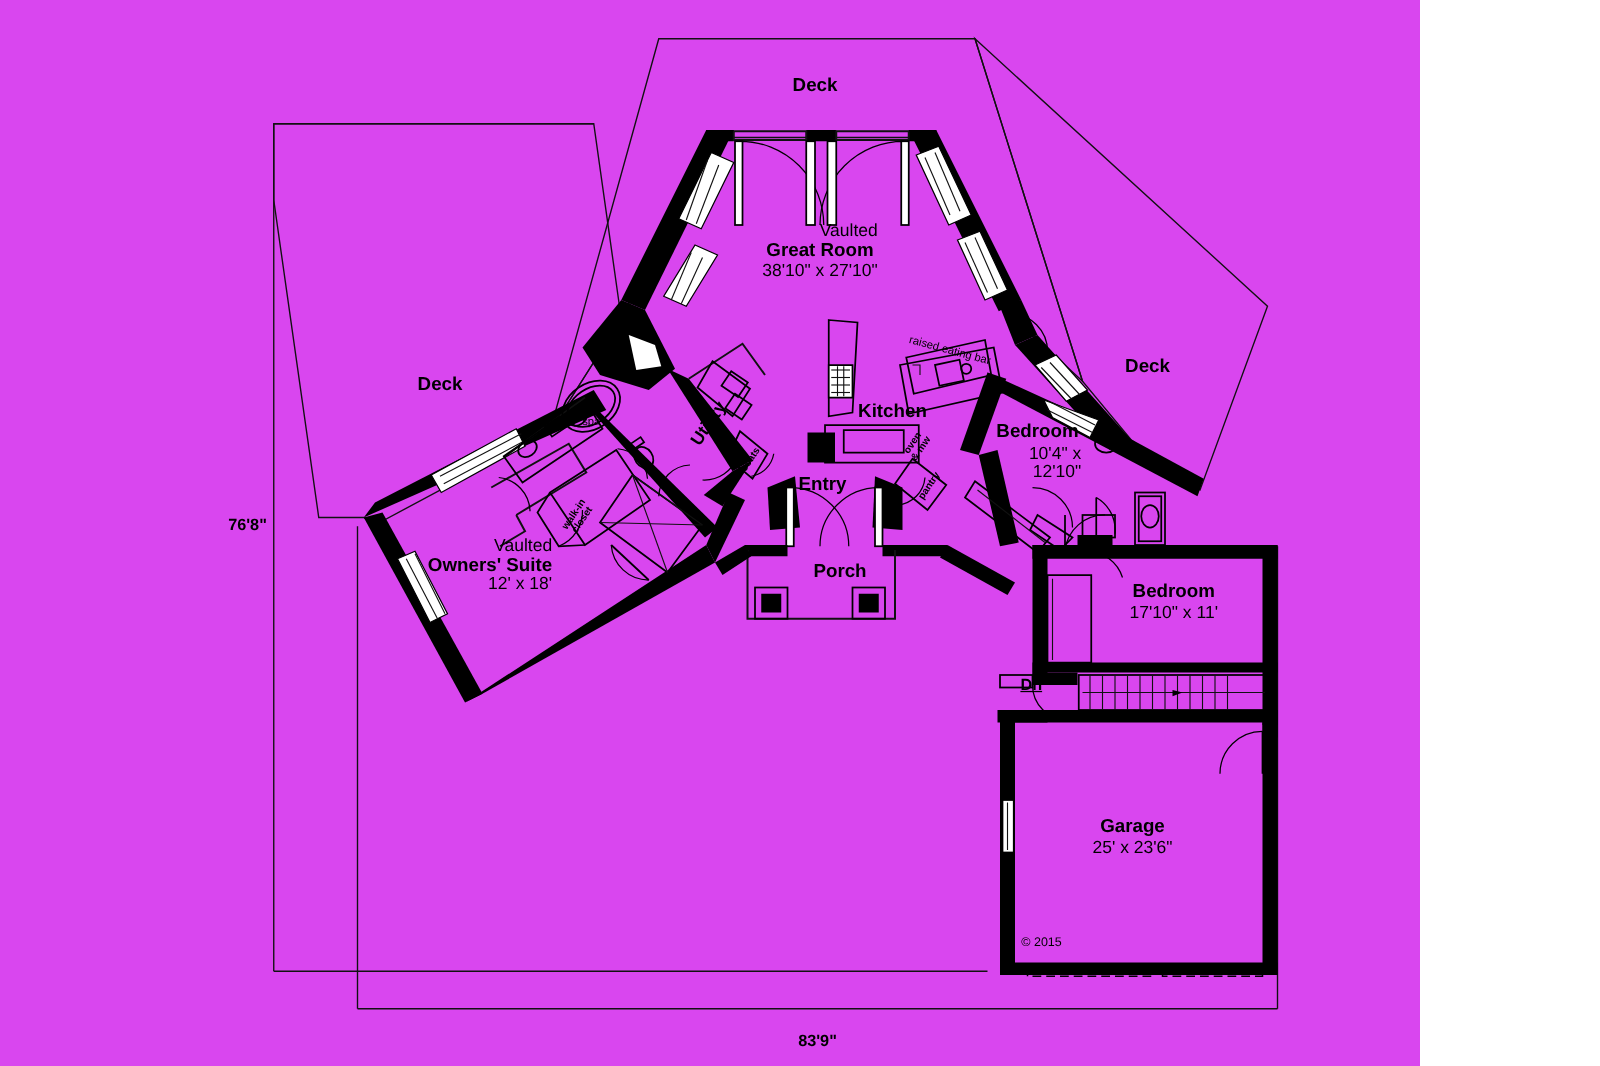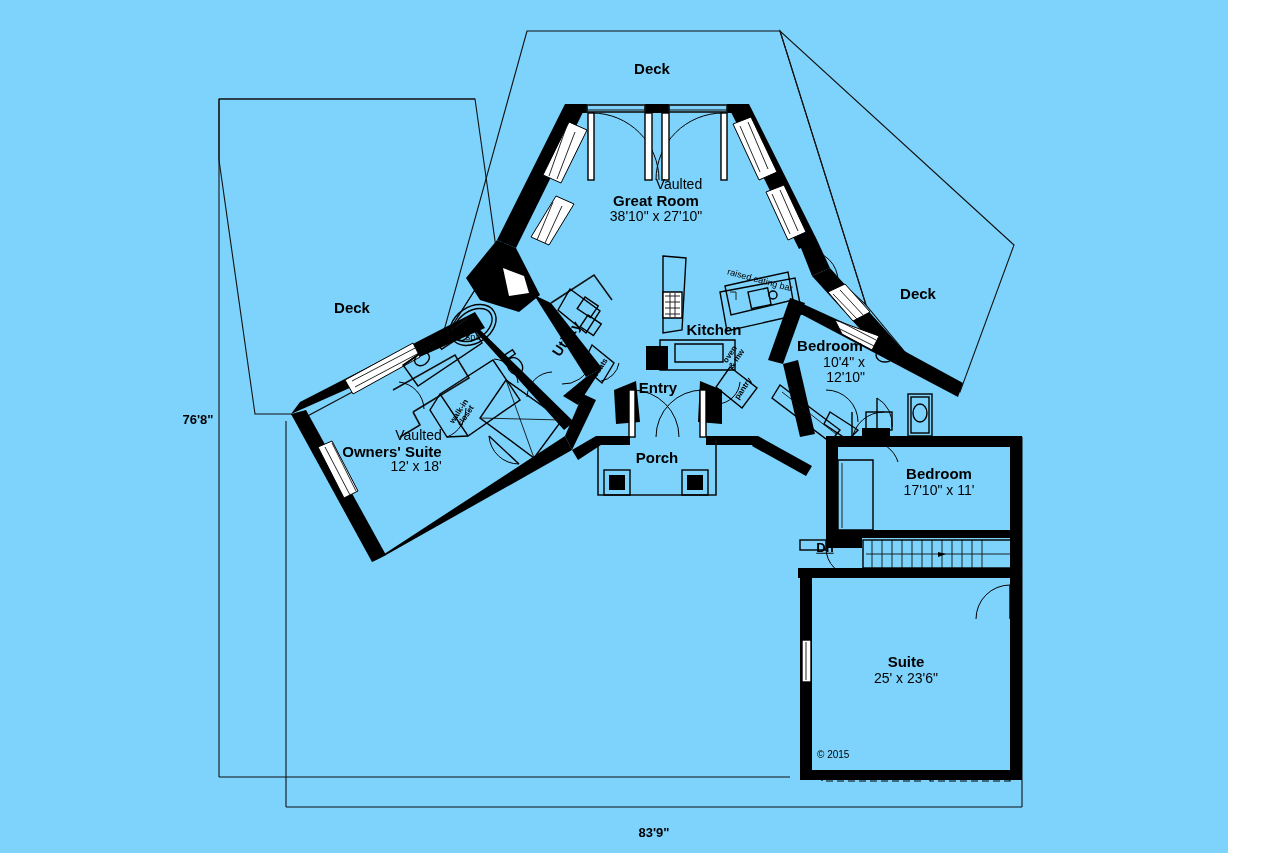--- a/index.html
+++ b/index.html
@@ -2,21 +2,21 @@
 <html><head>
 <meta charset="utf-8">
 <title>Floor Plan</title>
 <style>
   html,body{margin:0;padding:0;background:#ffffff;}
   body{
     width:1280px;height:853px;overflow:hidden;
     font-family:"Liberation Sans","DejaVu Sans",sans-serif;
     color:#000;
   }
-  #plan-root{position:relative;width:1228px;height:853px;background:#7dd3fc;}
+  #plan-root{position:relative;width:1136px;height:853px;background:#d946ef;}
   svg#plan-svg{position:absolute;left:0;top:0;width:1280px;height:853px;}
 
   .lbl{position:absolute;white-space:nowrap;line-height:1.12;text-align:center;color:#000;}
   .lbl-bold{font-weight:bold;}
   .room-title{font-size:15px;font-weight:bold;}
   .room-sub{font-size:14px;font-weight:normal;text-align:right;}
   .deck-lbl{font-size:15px;font-weight:bold;}
   .dim-lbl{font-size:13px;font-weight:bold;}
   .tiny{font-size:8px;font-weight:bold;}
   .tiny-n{font-size:8px;font-weight:normal;}
@@ -303,42 +303,42 @@
   </div>
 
   <div class="lbl ctr" style="left:714px;top:330px;">
     <div class="room-title">Kitchen</div>
   </div>
 
   <div class="lbl ctr" style="left:658px;top:388px;">
     <div class="room-title">Entry</div>
   </div>
 
-  <div class="lbl ctr" style="left:657px;top:458px;">
+  <div class="lbl ctr" style="left:672px;top:458px;">
     <div class="room-title">Porch</div>
   </div>
 
   <div class="lbl ctr" style="left:392px;top:452px;">
     <div class="room-sub">Vaulted</div>
     <div class="room-title" style="line-height:1.05">Owners' Suite</div>
     <div class="room-sub">12' x 18'</div>
   </div>
 
   <div class="lbl ctr" style="left:830px;top:362px;">
     <div class="room-title">Bedroom</div>
     <div class="room-sub" style="max-width:70px;white-space:normal;margin:0 auto;">10'4" x 12'10"</div>
   </div>
 
   <div class="lbl ctr" style="left:939px;top:482px;">
     <div class="room-title">Bedroom</div>
     <div class="room-sub">17'10" x 11'</div>
   </div>
 
   <div class="lbl ctr" style="left:906px;top:670px;">
-    <div class="room-title">Suite</div>
+    <div class="room-title">Garage</div>
     <div class="room-sub">25' x 23'6"</div>
   </div>
 
   <div class="lbl tiny-n" style="left:473px;top:325px;transform:translate(-50%,-50%);font-size:9px;margin-top:12px;">spa</div>
   <div class="lbl lbl-bold" style="left:567px;top:339px;transform:translate(-50%,-50%) rotate(-56deg);font-size:14px;">Utility</div>
   <div class="lbl tiny" style="left:601px;top:368px;transform:translate(-50%,-50%) rotate(-56deg);">coats</div>
   <div class="lbl tiny" style="left:463px;top:414px;transform:translate(-50%,-50%) rotate(-56deg);white-space:pre;line-height:1.05;">walk-in
 closet</div>
   <div class="lbl tiny-n" style="left:760px;top:280px;transform:translate(-50%,-50%) rotate(15deg);font-size:9px;">raised eating bar</div>
   <div class="lbl tiny" style="left:734px;top:357px;transform:translate(-50%,-50%) rotate(-56deg);white-space:pre;line-height:1.05;">oven

